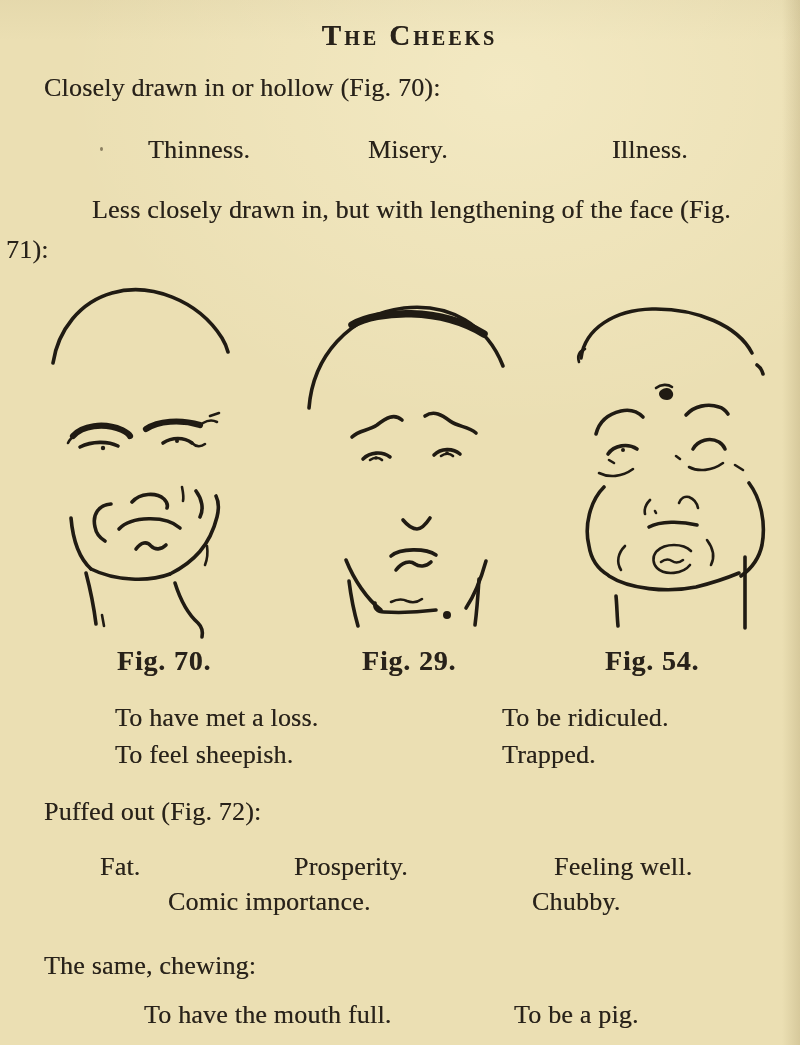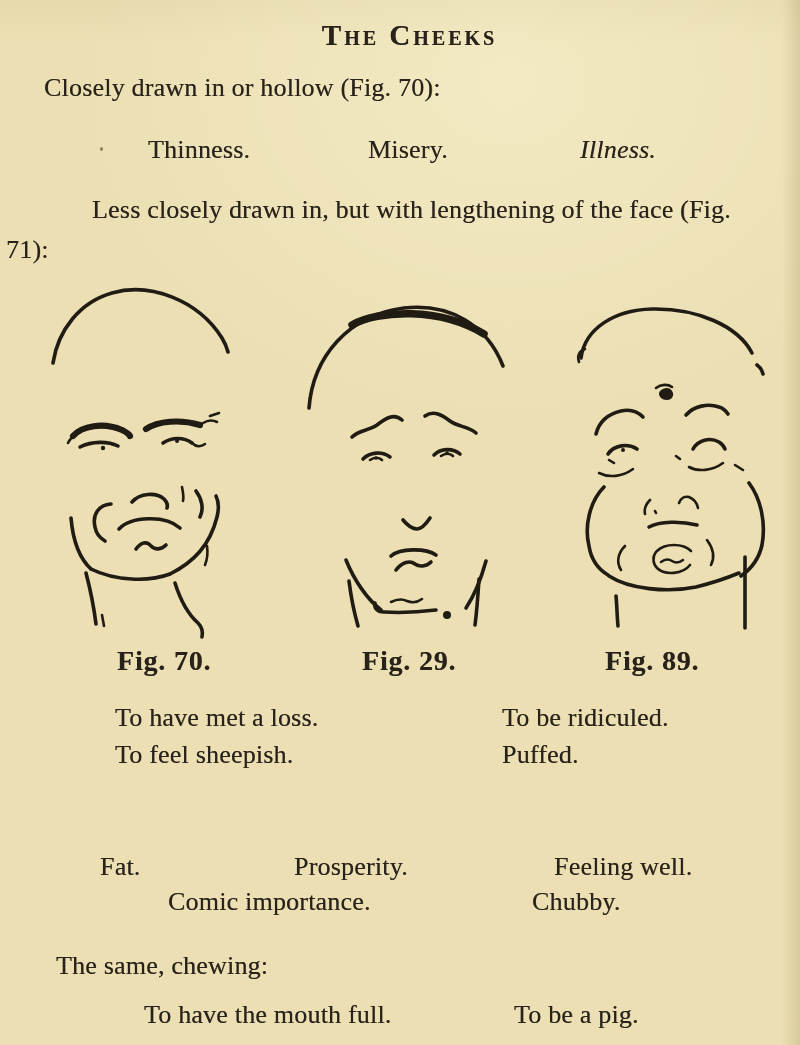--- a/index.html
+++ b/index.html
@@ -63,21 +63,21 @@
 <body>
 
 <div class="page">
 
   <div class="txt title">The Cheeks</div>
 
   <div class="txt" style="left:44px;top:73px;">Closely drawn in or hollow (Fig. 70):</div>
   <div class="speck" style="left:100px;top:147px;"></div>
   <div class="txt" style="left:112px;top:135px;margin-left:36px;">Thinness.</div>
   <div class="txt" style="left:368px;top:135px;">Misery.</div>
-  <div class="txt" style="left:580px;top:135px;font-style:italic;">Illness.</div>
+  <div class="txt" style="left:612px;top:135px;">Illness.</div>
 
   <div class="txt" style="left:44px;top:195px;margin-left:48px;">Less closely drawn in, but with lengthening of the face (Fig.</div>
   <div class="txt" style="left:6px;top:235px;">71):</div>
 
   <svg class="face" style="left:30px;top:283px;" width="215" height="360" viewBox="30 283 215 360">
     <g>
       <path d="M 53 363 C 58 330 80 302 112 293 C 150 282 198 300 222 338 C 225 343 227 348 228 352"></path>
     </g>
     <g>
       <path class="hthick" d="M 73 436 C 82 426 103 422 122 430 C 126 432 129 434 130 436"></path>
@@ -184,32 +184,33 @@
       <path d="M 609 576 C 629 589 667 593 696 587 C 712 583 727 578 739 573"></path>
     </g>
     <g>
       <path d="M 616 596 C 617 606 617 616 618 626"></path>
       <path d="M 745 557 C 745 580 745 604 745 628"></path>
     </g>
   </svg>
 
   <div class="txt caption" style="left:117px;top:645px;">Fig. 70.</div>
   <div class="txt caption" style="left:362px;top:645px;">Fig. 29.</div>
-  <div class="txt caption" style="left:605px;top:645px;">Fig. 89.</div>
+  <div class="txt caption" style="left:605px;top:645px;">Fig. 54.</div>
 
   <div class="txt" style="left:115px;top:740px;">To feel sheepish.</div>
   <div class="txt" style="left:115px;top:703px;">To have met a loss.</div>
   <div class="txt" style="left:502px;top:703px;">To be ridiculed.</div>
-  <div class="txt" style="left:502px;top:740px;">Puffed.</div>
-
+  <div class="txt" style="left:502px;top:740px;">Trapped.</div>
+
+  <div class="txt" style="left:44px;top:797px;">Puffed out (Fig. 72):</div>
   <div class="txt" style="left:100px;top:852px;">Fat.</div>
   <div class="txt" style="left:294px;top:852px;">Prosperity.</div>
   <div class="txt" style="left:554px;top:852px;">Feeling well.</div>
   <div class="txt" style="left:168px;top:887px;">Comic importance.</div>
   <div class="txt" style="left:532px;top:887px;">Chubby.</div>
 
-  <div class="txt" style="left:56px;top:951px;">The same, chewing:</div>
+  <div class="txt" style="left:44px;top:951px;">The same, chewing:</div>
   <div class="txt" style="left:514px;top:1000px;">To be a pig.</div>
   <div class="txt" style="left:144px;top:1000px;">To have the mouth full.</div>
 
   <div class="edge-shadow"></div>
   <div class="edge-light"></div>
 </div>
 
 </body></html>

